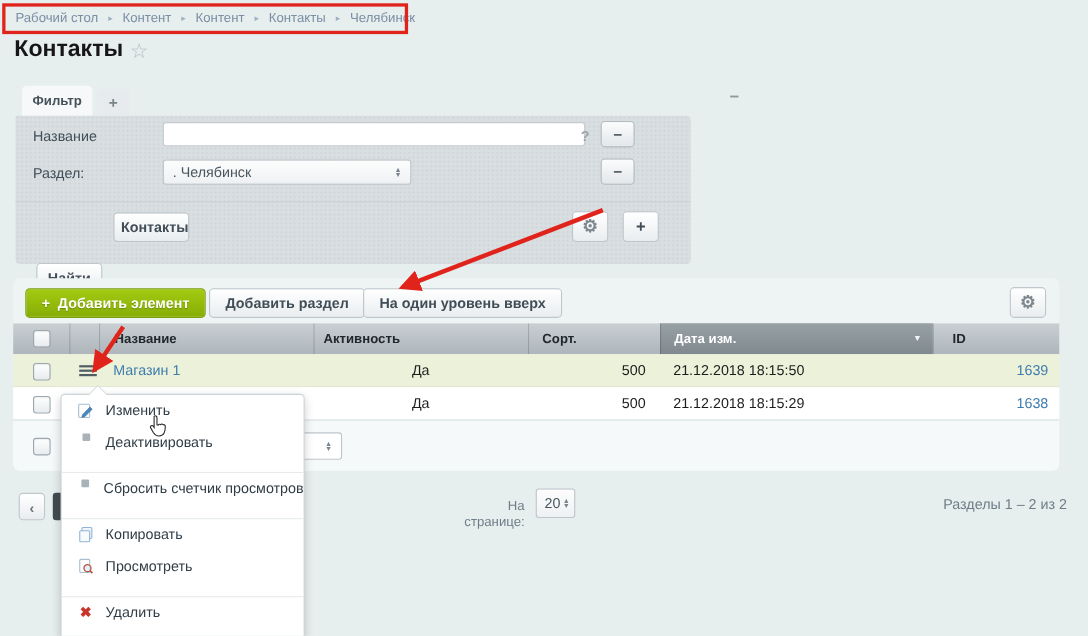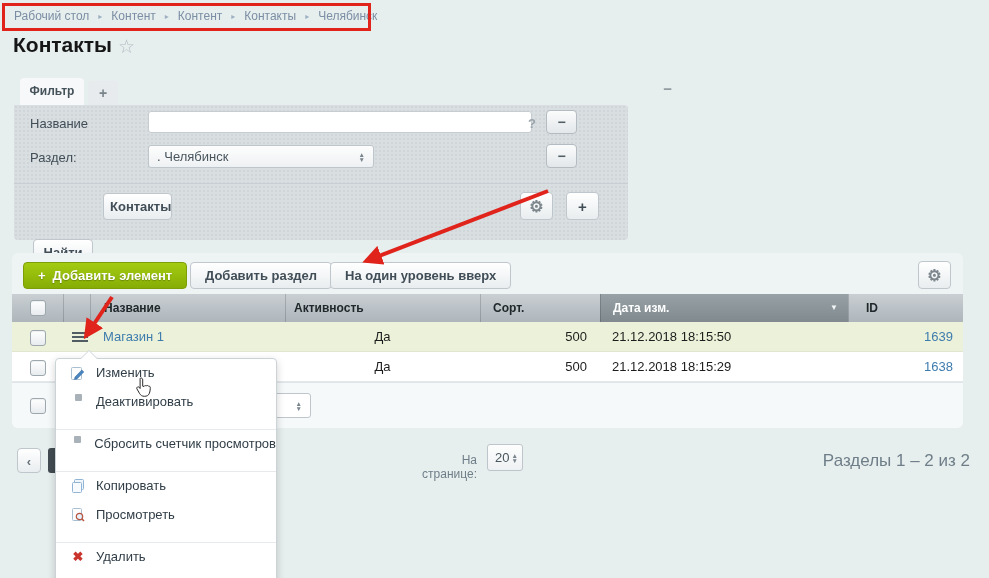--- a/index.html
+++ b/index.html
@@ -68,21 +68,21 @@
     background:#fff;box-sizing:border-box;display:flex;align-items:center;padding:0 8px;cursor:pointer;}
 
   
   .pg-prev{position:absolute;left:17px;top:448px;width:24px;height:25px;text-align:center;line-height:23px;
     font-size:13px;color:#68737b;}
   .pg-current{position:absolute;left:48px;top:448px;width:24px;height:25px;background:#414b51;border-radius:3px;cursor:pointer;}
   .pp-label{position:absolute;left:405px;top:453px;width:72px;text-align:right;font-size:12px;color:#6e7e88;}
   .pp-select{position:absolute;left:487px;top:444px;width:36px;height:27px;border:1px solid #bfc6cb;border-radius:3px;
     background:linear-gradient(#fdfdfd,#eef1f3);box-sizing:border-box;display:flex;align-items:center;
     padding:0 4px 0 7px;font-size:13px;color:#49565e;cursor:pointer;}
-  .range-label{position:absolute;left:820px;top:451px;width:150px;text-align:right;font-size:17px;color:#6e7e88;}
+  .range-label{position:absolute;left:820px;top:451px;width:150px;text-align:right;font-size:13px;color:#6e7e88;}
 
   
   .cmenu{position:absolute;left:55px;top:358px;width:222px;background:#fff;border:1px solid #ccd3d7;border-radius:4px;
     box-shadow:0 3px 9px rgba(0,0,0,.18);z-index:10;padding:6px 0 10px 0;box-sizing:border-box;}
   .caret-o{position:absolute;left:24px;top:-9px;width:0;height:0;border-left:9px solid transparent;
     border-right:9px solid transparent;border-bottom:9px solid #ccd3d7;}
   .caret-i{position:absolute;left:25px;top:-8px;width:0;height:0;border-left:8px solid transparent;
     border-right:8px solid transparent;border-bottom:8px solid #fff;}
   .mitem{height:29px;display:flex;align-items:flex-start;padding-left:12px;font-size:13px;color:#303d46;cursor:pointer;white-space:nowrap;}
   .micon{width:20px;margin-right:8px;display:flex;justify-content:center;align-items:center;}

